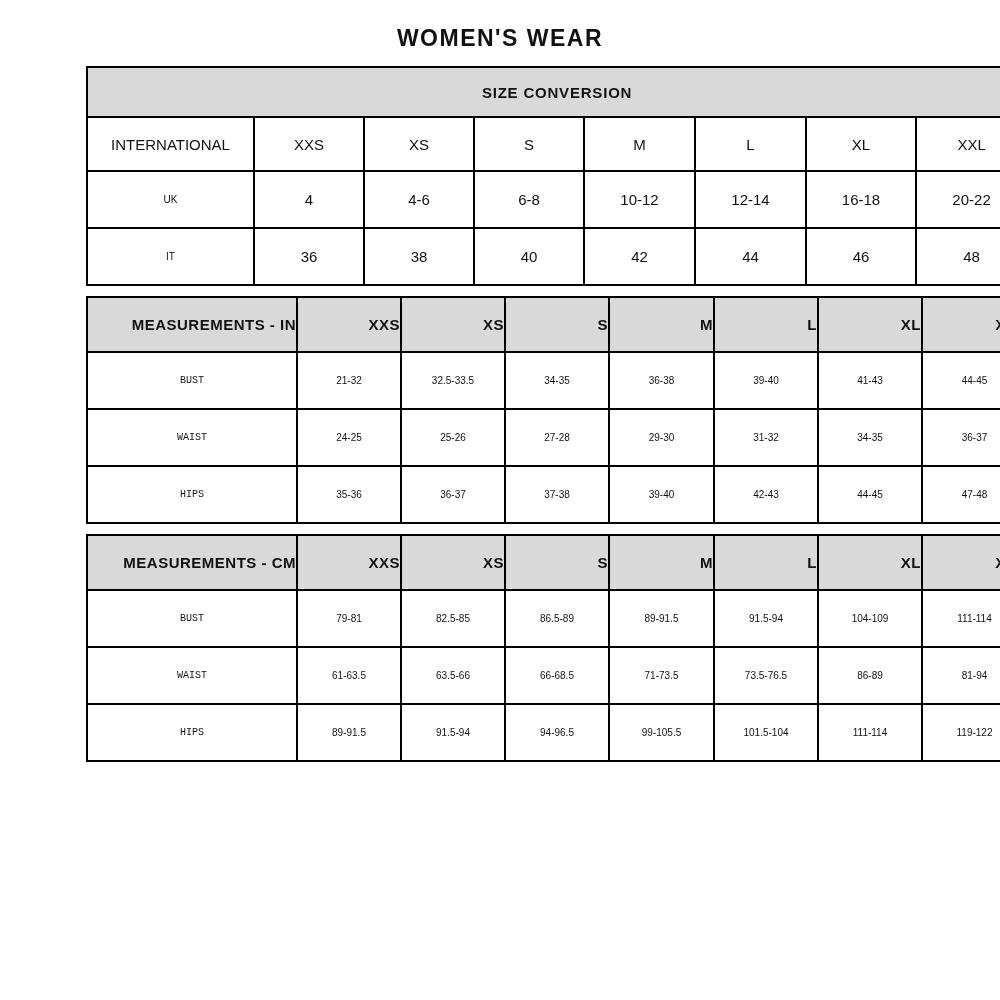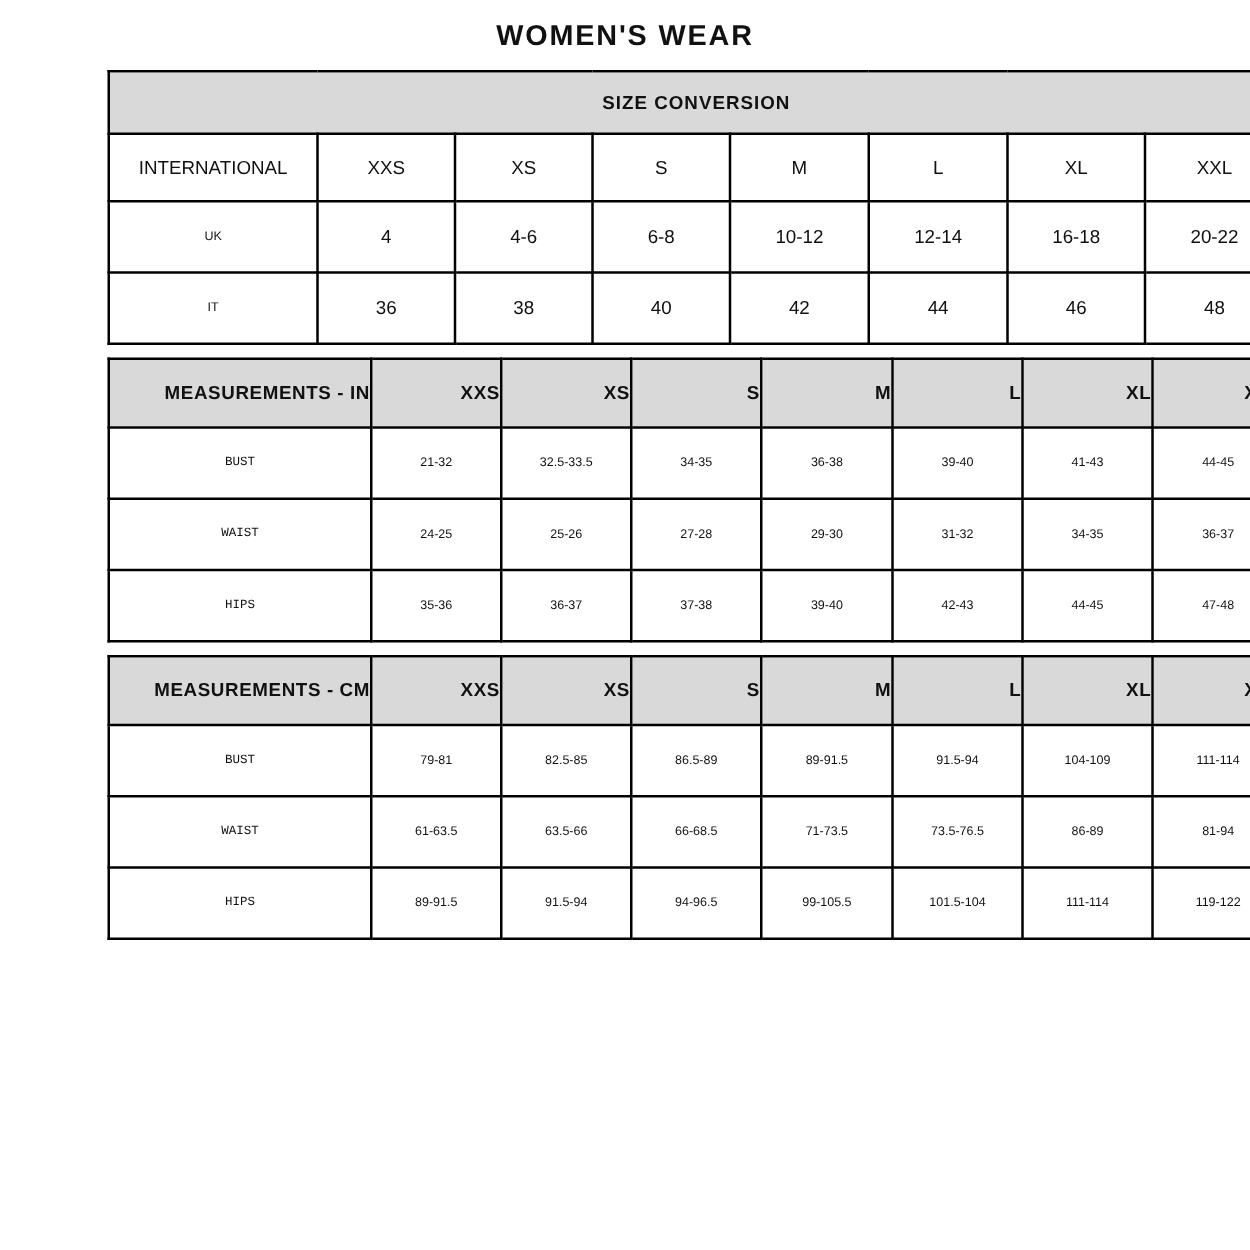--- a/index.html
+++ b/index.html
@@ -6,21 +6,21 @@
     margin: 0;
     padding: 0;
     background: #ffffff;
     width: 1000px;
     height: 1000px;
     font-family: "Liberation Sans", sans-serif;
     color: #111111;
   }
   .page {
     width: 828px;
-    margin: 0 auto;
+    margin: 10px auto;
   }
   .page-title {
     text-align: center;
     font-size: 23px;
     font-weight: bold;
     letter-spacing: 1.5px;
     margin: 0;
     padding: 15px 0 14px 0;
   }
   table {

